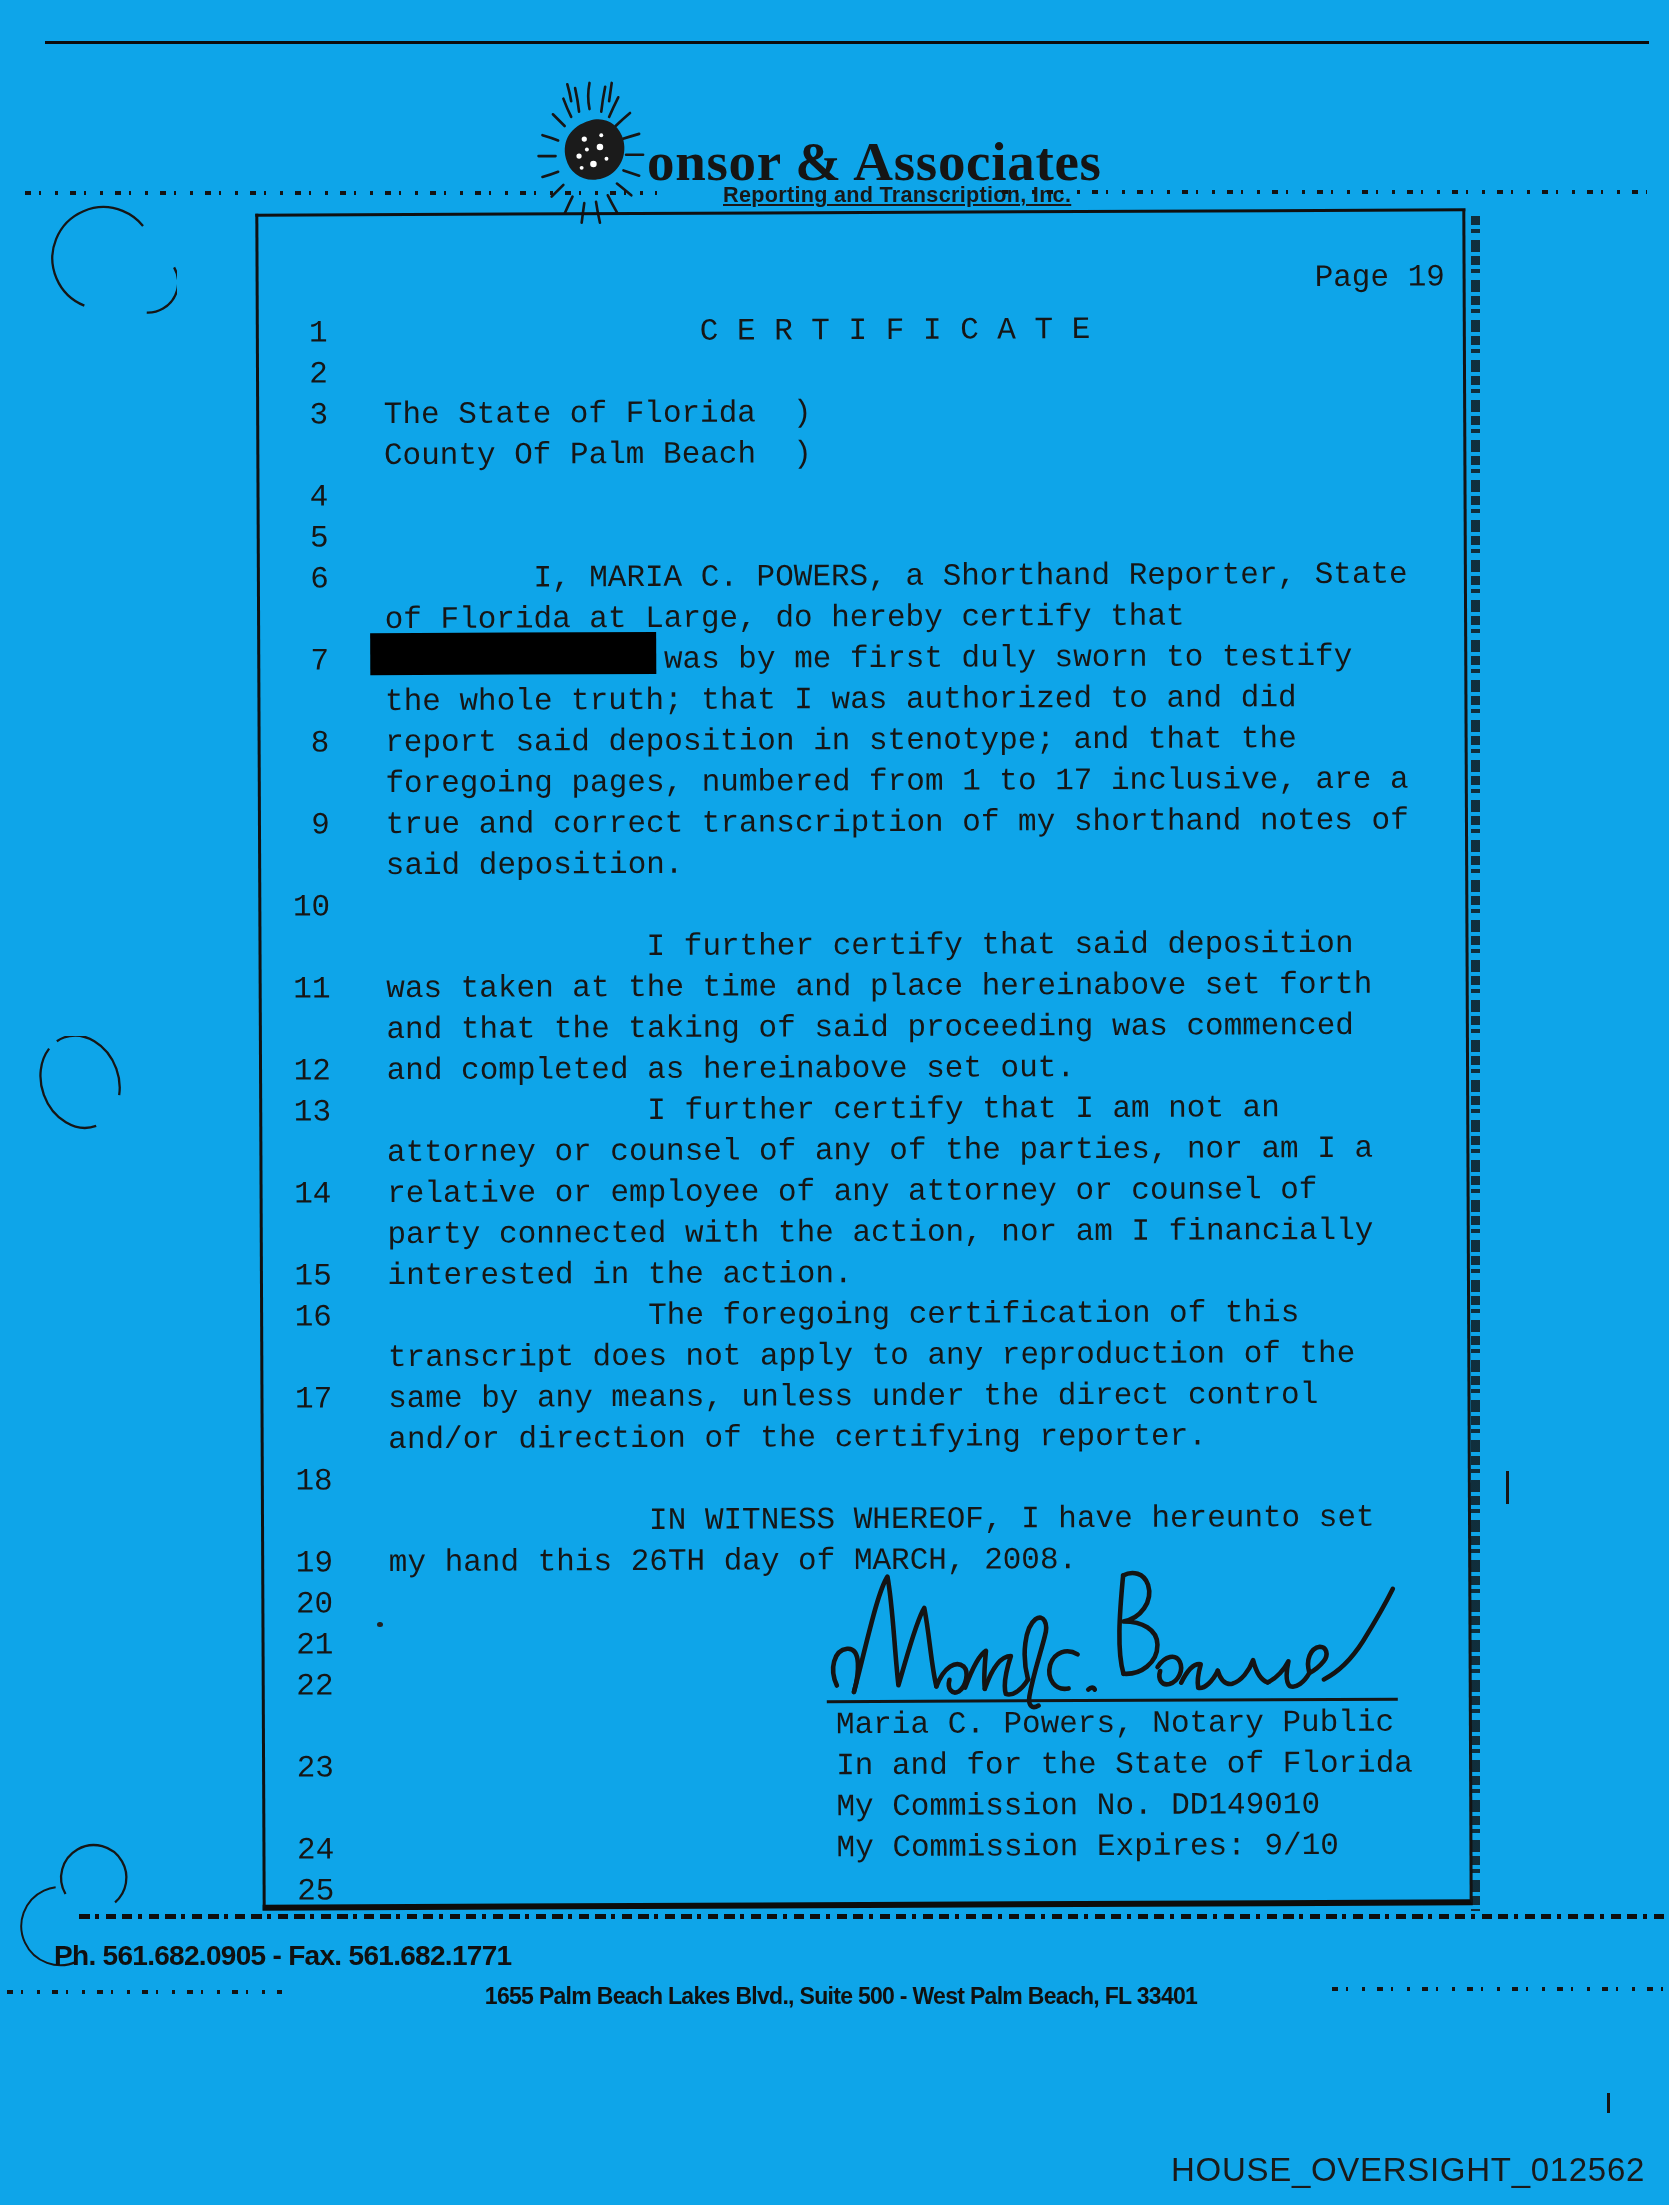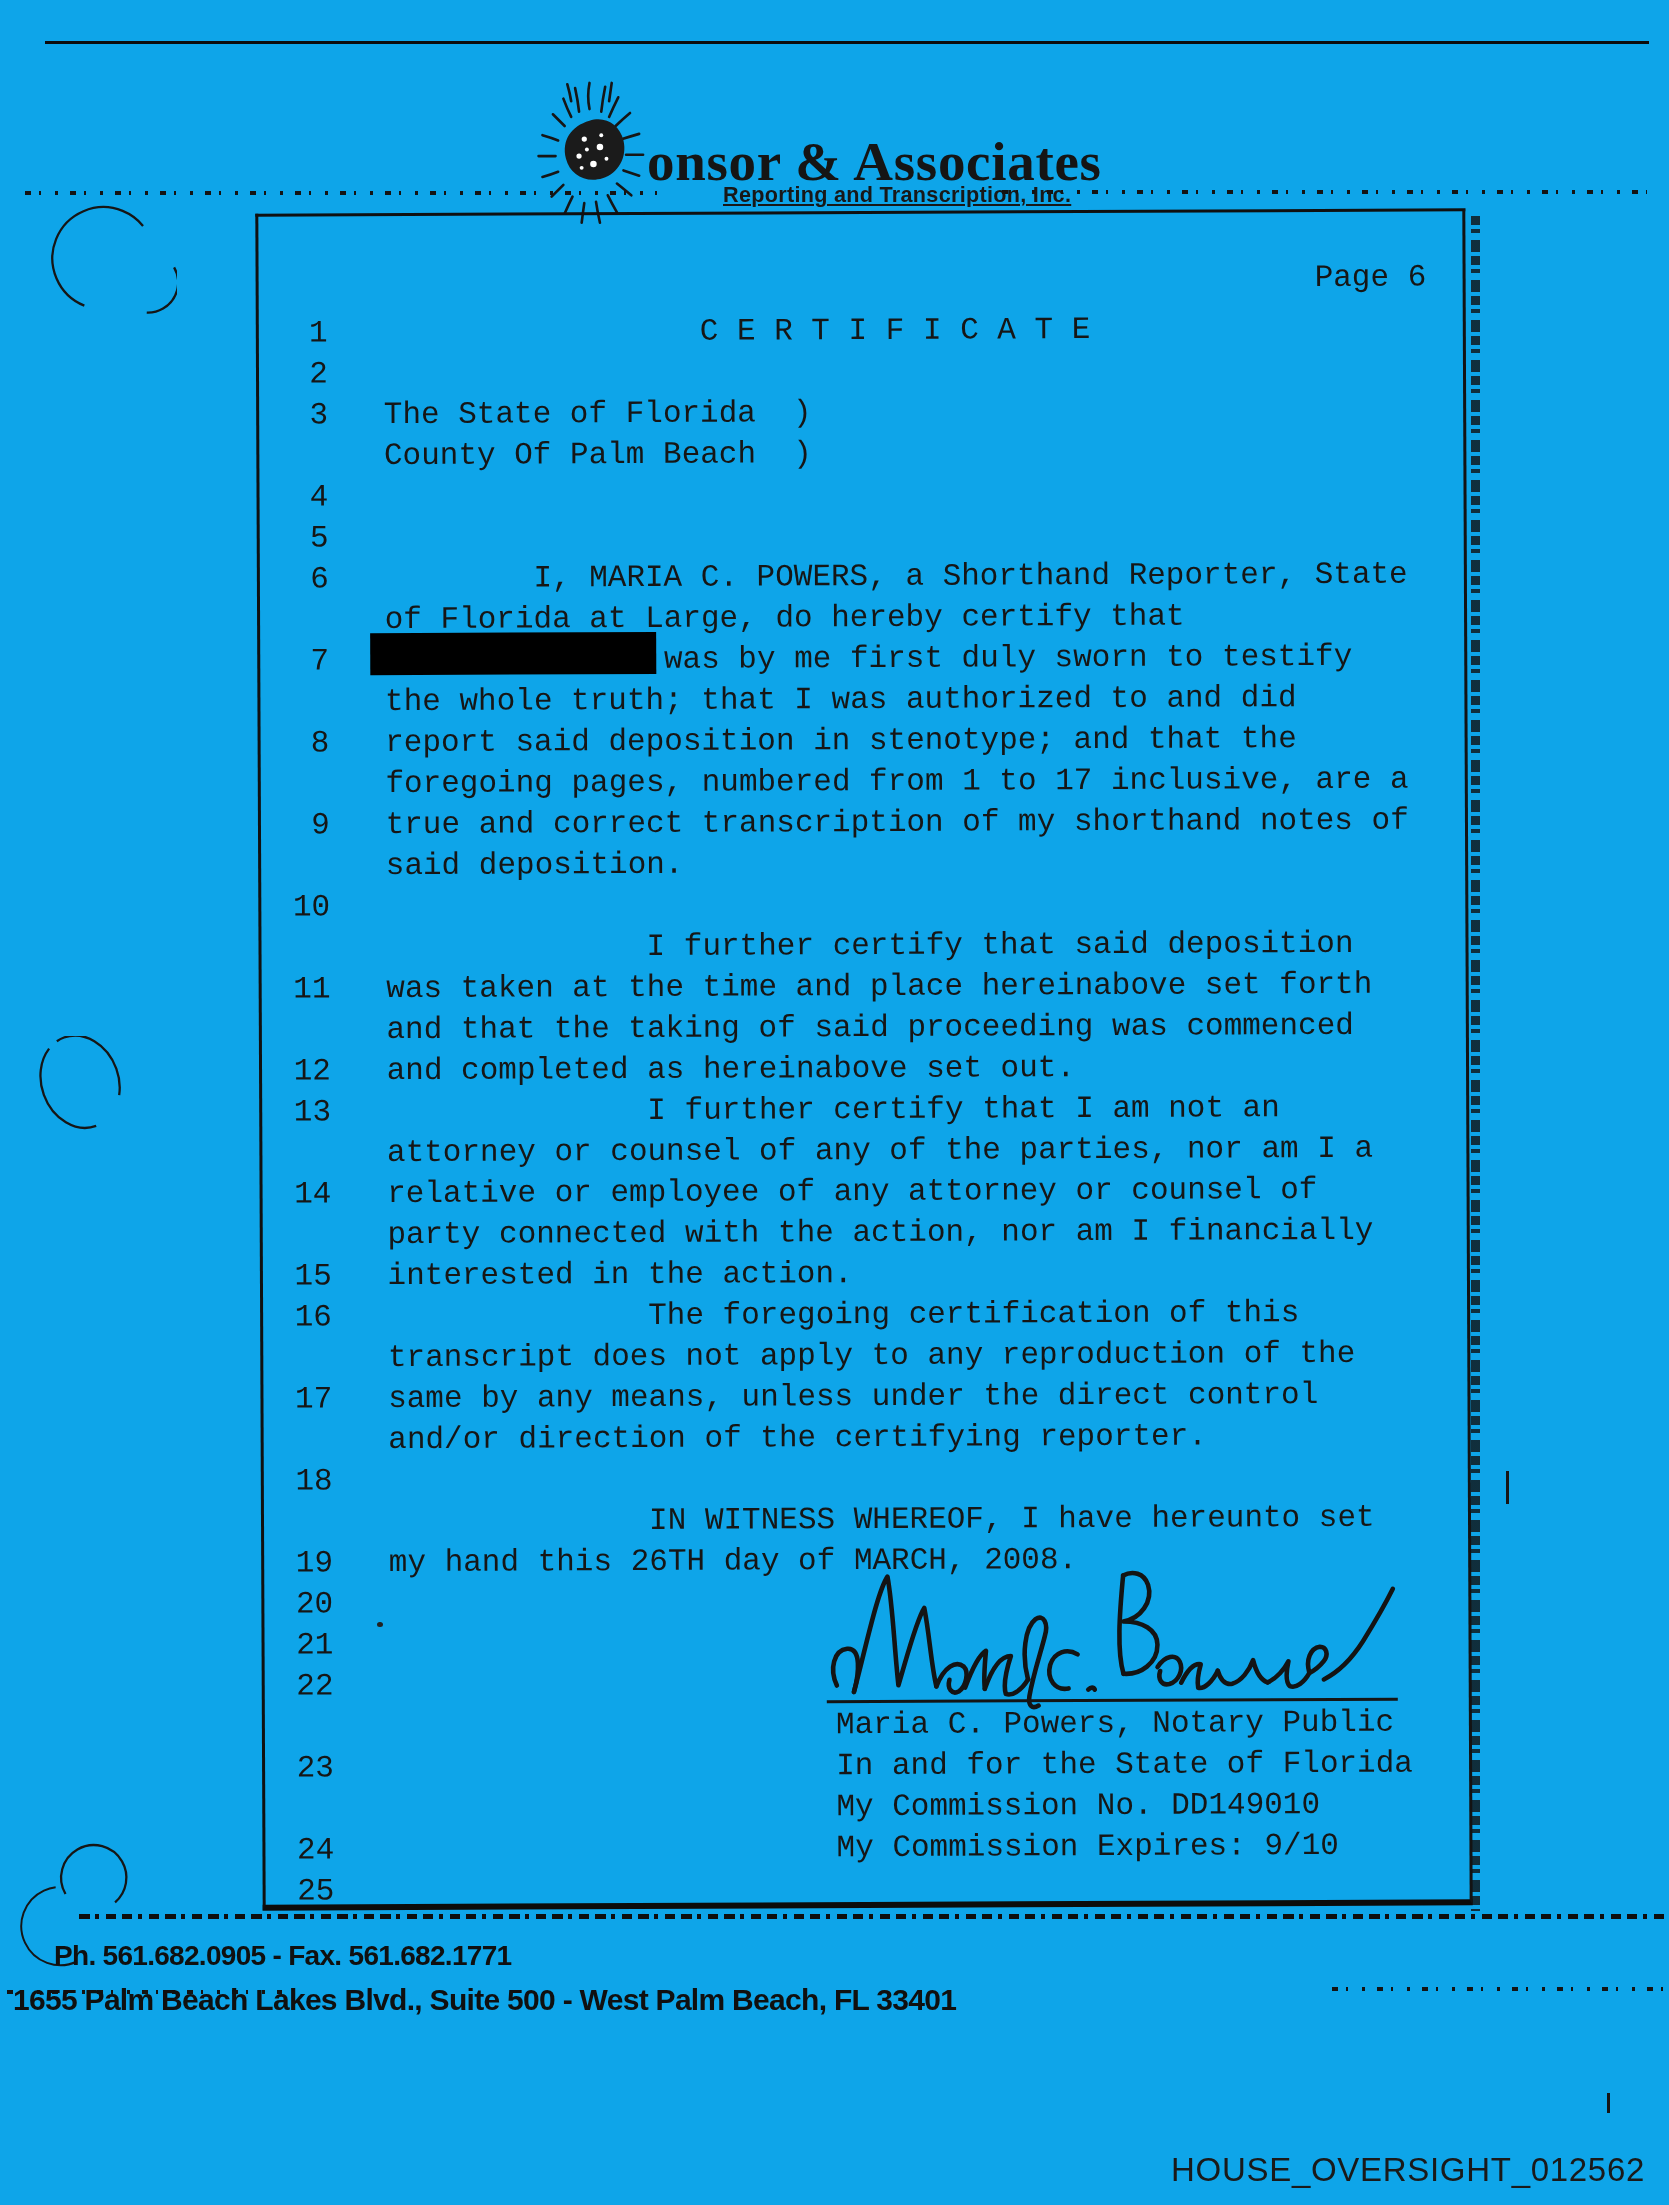--- a/index.html
+++ b/index.html
@@ -29,21 +29,21 @@
   .pagelabel{left:1056px;top:48px;font-size:31px;}
   .tlines{left:13px;top:96px;white-space:pre;font-size:31px;line-height:41px;}
   .tline{height:41px;}
   .redaction{left:110px;top:417px;width:286px;height:42px;background:#000;}
   .sigline{left:562px;top:1486px;width:571px;height:2.6px;background:#151515;}
   .rightband{left:1471px;top:216px;width:8.5px;height:1695px;opacity:.8;
      background-image:repeating-linear-gradient(180deg,#111 0 9.2px,transparent 9.2px 13px,#111 13px 17px,transparent 17px 24px,#111 24px 36px,transparent 36px 40px);}
 
   
   .phone{left:54px;right:0;top:1940px;text-align:left;font-size:28px;font-weight:700;letter-spacing:-0.7px;color:#101010;}
-  .address{left:13px;right:0;top:1983px;font-size:30px;font-weight:700;letter-spacing:-0.7px;color:#101010;}
+  .address{left:13px;right:0;top:1983px;text-align:center;font-size:23px;font-weight:700;letter-spacing:-0.7px;color:#101010;}
   .bates{right:24px;top:2151px;font-size:33px;font-weight:400;letter-spacing:0.7px;color:#1a1a1a;margin-left:21px;}
 </style>
 </head>
 <body>
 
 <div id="page">
 
   <div class="abs topline"></div>
 
   <svg class="abs" style="left:524px;top:79px;" width="131" height="147" viewBox="0 0 200 225">
@@ -100,21 +100,21 @@
     <circle cx="62" cy="142" r="60" fill="none" stroke="#161616" stroke-width="3" pathLength="100" stroke-dasharray="55 45" transform="rotate(65 62 142)"></circle>
   </svg>
 
   <div class="abs vtick" style="left:1506px;top:1471px;height:33px;"></div>
   <div class="abs vtick" style="left:1607px;top:2093px;height:19.6px;"></div>
   <div class="abs dotspeck" style="left:377px;top:1622px;"></div>
 
   <div class="abs rightband"></div>
 
   <div class="abs docbox">
-    <div class="abs mono pagelabel">Page 6</div>
+    <div class="abs mono pagelabel">Page 19</div>
 
     <div class="abs mono tlines"><div class="tline">  1                    C E R T I F I C A T E</div><div class="tline">  2   </div><div class="tline">  3   The State of Florida  )</div><div class="tline">      County Of Palm Beach  )</div><div class="tline">  4   </div><div class="tline">  5   </div><div class="tline">  6           I, MARIA C. POWERS, a Shorthand Reporter, State</div><div class="tline">      of Florida at Large, do hereby certify that</div><div class="tline">  7                  was by me first duly sworn to testify</div><div class="tline">      the whole truth; that I was authorized to and did</div><div class="tline">  8   report said deposition in stenotype; and that the</div><div class="tline">      foregoing pages, numbered from 1 to 17 inclusive, are a</div><div class="tline">  9   true and correct transcription of my shorthand notes of</div><div class="tline">      said deposition.</div><div class="tline"> 10   </div><div class="tline">                    I further certify that said deposition</div><div class="tline"> 11   was taken at the time and place hereinabove set forth</div><div class="tline">      and that the taking of said proceeding was commenced</div><div class="tline"> 12   and completed as hereinabove set out.</div><div class="tline"> 13                 I further certify that I am not an</div><div class="tline">      attorney or counsel of any of the parties, nor am I a</div><div class="tline"> 14   relative or employee of any attorney or counsel of</div><div class="tline">      party connected with the action, nor am I financially</div><div class="tline"> 15   interested in the action.</div><div class="tline"> 16                 The foregoing certification of this</div><div class="tline">      transcript does not apply to any reproduction of the</div><div class="tline"> 17   same by any means, unless under the direct control</div><div class="tline">      and/or direction of the certifying reporter.</div><div class="tline"> 18   </div><div class="tline">                    IN WITNESS WHEREOF, I have hereunto set</div><div class="tline"> 19   my hand this 26TH day of MARCH, 2008.</div><div class="tline"> 20   </div><div class="tline"> 21   </div><div class="tline"> 22   </div><div class="tline">                              Maria C. Powers, Notary Public</div><div class="tline"> 23                           In and for the State of Florida</div><div class="tline">                              My Commission No. DD149010</div><div class="tline"> 24                           My Commission Expires: 9/10</div><div class="tline"> 25   </div></div>
 
     <div class="abs redaction"></div>
 
     <svg class="abs" style="left:563px;top:1343px;" width="576" height="154" viewBox="0 0 880 235">
       <g fill="none" stroke="#141414" stroke-width="7" stroke-linecap="round" stroke-linejoin="round">
         <path d="M14 196 C2 170 10 142 30 140 C52 138 48 178 40 206"></path>
         <path d="M40 206 C58 140 76 54 92 30 C100 74 102 140 108 196 C122 150 136 96 148 78 C156 120 158 164 166 198"></path>
         <path d="M166 198 C178 168 196 158 208 168 C216 176 212 198 200 206 C190 211 182 202 186 188"></path>

